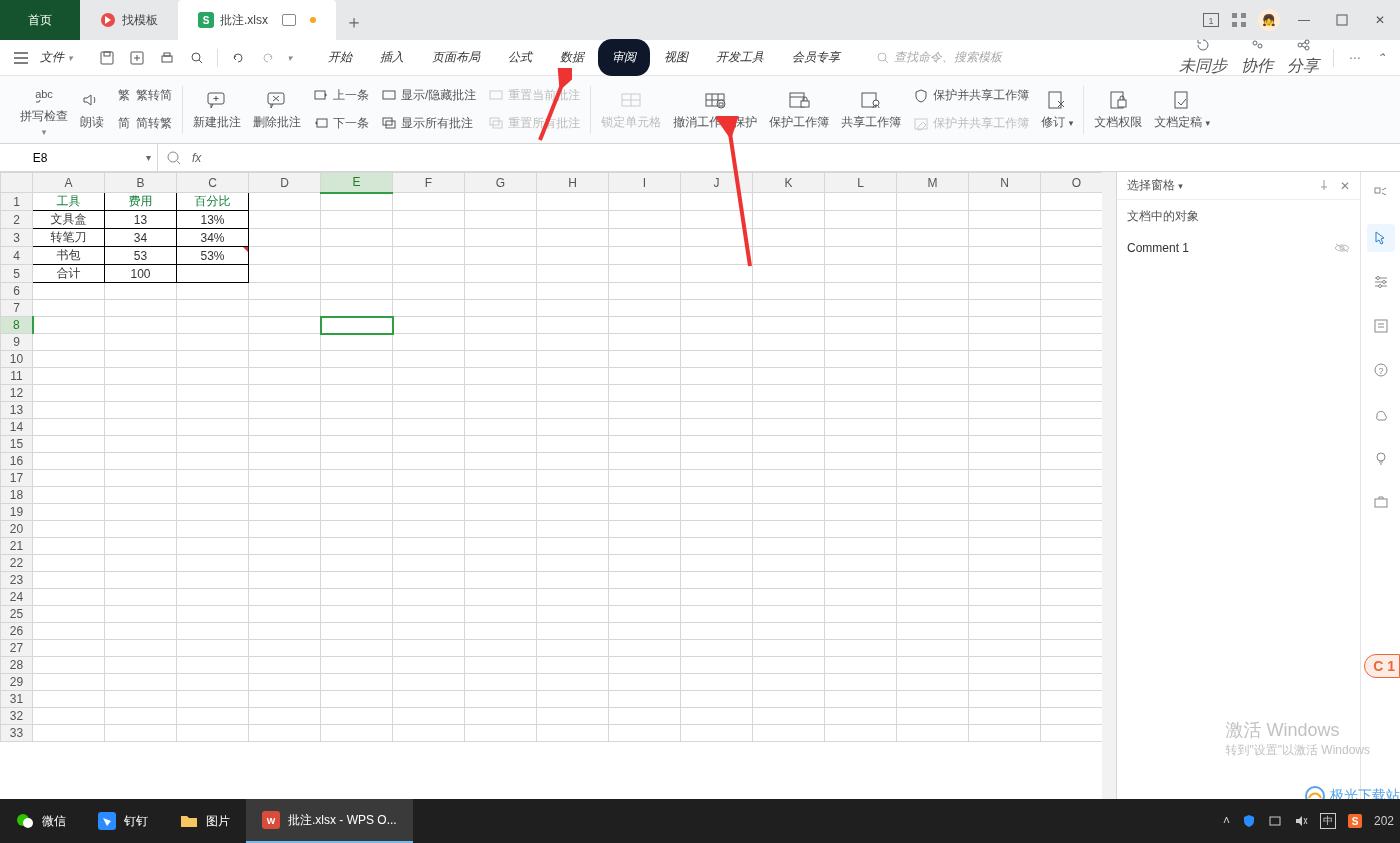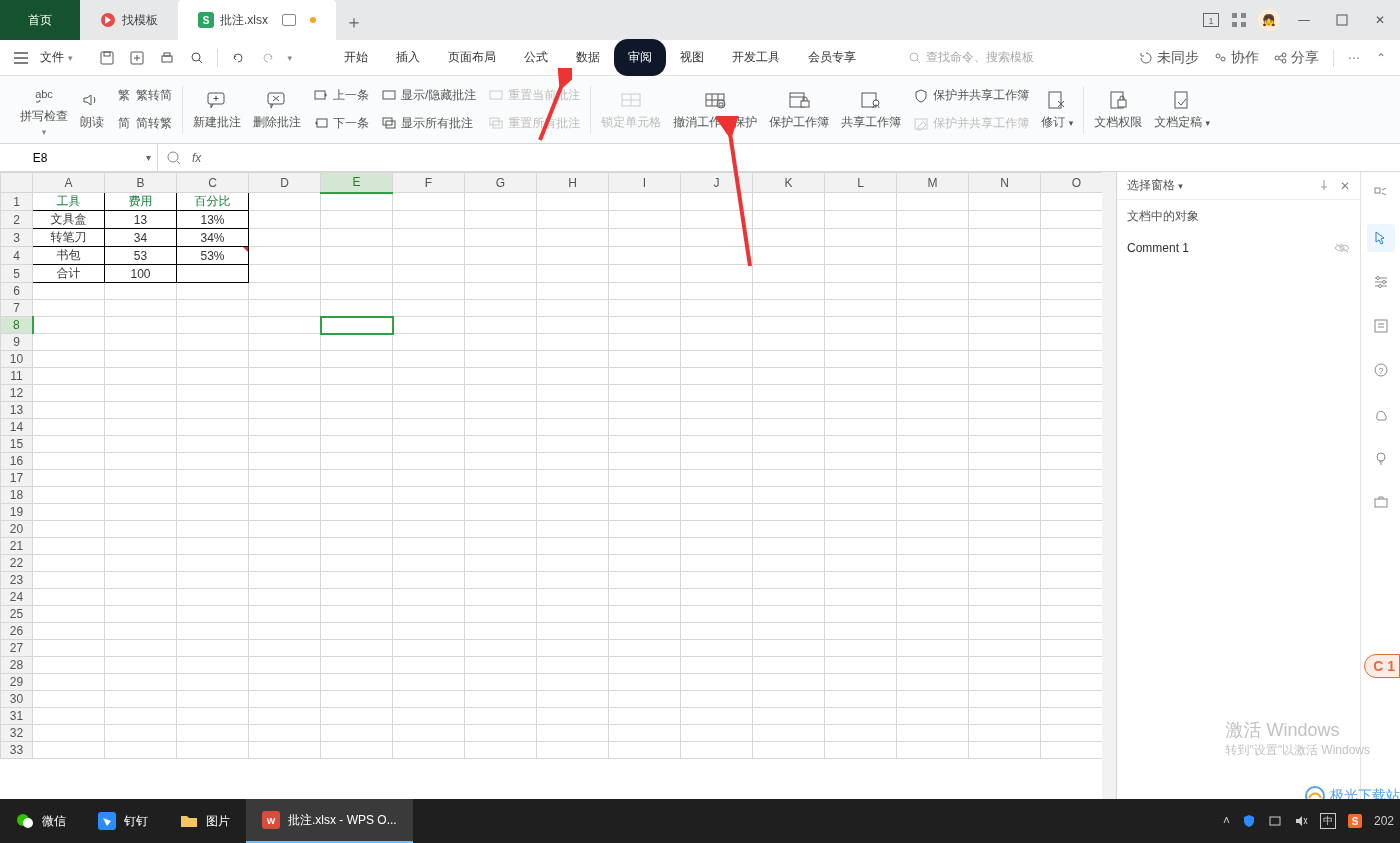--- a/index.html
+++ b/index.html
@@ -13,31 +13,31 @@
   .tab .icon { width: 16px; height: 16px; display: flex; align-items: center; justify-content: center; }
   .tab .dot { width: 6px; height: 6px; border-radius: 50%; background: #f5a623; margin-left: 8px; }
   .tab .broadcast { width: 14px; height: 12px; border: 1px solid #888; border-radius: 2px; margin-left: 8px; position: relative; }
   .tab-add { width: 36px; height: 36px; display: flex; align-items: center; justify-content: center; font-size: 18px; color: #666; }
   .tabbar-right { position: absolute; right: 6px; top: 0; height: 40px; display: flex; align-items: center; gap: 10px; }
   .tb-icon { width: 18px; height: 18px; display: flex; align-items: center; justify-content: center; color: #555; }
   .avatar { width: 22px; height: 22px; border-radius: 50%; background: #ffecd8; display:flex; align-items:center; justify-content:center; font-size:11px; }
   .win-btn { width: 28px; height: 28px; display: flex; align-items: center; justify-content: center; color: #555; }
   
   
-  .menubar { height: 36px; display: flex; align-items: center; border-bottom: 1px solid #e3e3e3; padding: 0 14px; gap: 18px; position: relative; }
+  .menubar { height: 36px; display: flex; align-items: center; border-bottom: 1px solid #e3e3e3; padding: 0 14px; gap: 2px; position: relative; font-style: italic; }
   .menu-left { display: flex; align-items: center; gap: 6px; }
   .file-menu { display: flex; align-items: center; gap: 4px; padding: 2px 6px; }
   .qat { display: flex; align-items: center; gap: 10px; margin-left: 12px; color: #555; }
   .qat-item { width: 20px; height: 20px; display: flex; align-items: center; justify-content: center; }
   .menu-tabs { display: flex; align-items: center; gap: 0; margin-left: 20px; }
   .menu-tab { padding: 6px 14px; cursor: pointer; color: #333; }
   .menu-tab.active { background: #0f172a; color: #fff; border-radius: 14px; padding: 10px 14px; }
   .search-box { margin-left: 20px; display: flex; align-items: center; gap: 4px; color: #aaa; }
   .menubar-right { position: absolute; right: 14px; display: flex; align-items: center; gap: 14px; color: #555; }
-  .mr-item { display: flex; align-items: center; gap: 4px; font-size: 14px; }
+  .mr-item { display: flex; align-items: center; gap: 4px; font-size: 16px; flex-direction: column; }
   
   
   .ribbon { height: 68px; border-bottom: 1px solid #d6d6d6; display: flex; align-items: center; padding: 4px 14px; gap: 0; background: #fafbfc; }
   .ribbon-split { width: 1px; height: 48px; background: #e3e3e3; margin: 0 4px; }
   .bigbtn { display: flex; flex-direction: column; align-items: center; gap: 2px; padding: 2px 6px; color: #555; }
   .bigbtn .bigicon { width: 24px; height: 24px; display: flex; align-items: center; justify-content: center; }
   .bigbtn .lbl { font-size: 12px; white-space: nowrap; }
   .ribbon-twoline { display: flex; flex-direction: column; gap: 4px; padding: 0 6px; }
   .smallbtn { display: flex; align-items: center; gap: 4px; font-size: 12px; color: #555; height: 24px; }
   .smallbtn.disabled { color: #bcbcbc; }
@@ -1000,38 +1000,20 @@
             <td class="colw"></td>
             <td class="colw"></td>
             <td class="colw"></td>
             <td class="colw"></td>
             <td class="colw"></td>
             <td class="colw"></td>
             <td class="colw"></td>
           </tr>
           <tr>
             <th>29</th>
-            <td class="colw"></td>
-            <td class="colw"></td>
-            <td class="colw"></td>
-            <td class="colw"></td>
-            <td class="colw"></td>
-            <td class="colw"></td>
-            <td class="colw"></td>
-            <td class="colw"></td>
-            <td class="colw"></td>
-            <td class="colw"></td>
-            <td class="colw"></td>
-            <td class="colw"></td>
-            <td class="colw"></td>
-            <td class="colw"></td>
-            <td class="colw"></td>
-          </tr>
-          <tr>
-            <th>30</th>
             <td class="colw"></td>
             <td class="colw"></td>
             <td class="colw"></td>
             <td class="colw"></td>
             <td class="colw"></td>
             <td class="colw"></td>
             <td class="colw"></td>
             <td class="colw"></td>
             <td class="colw"></td>
             <td class="colw"></td>

